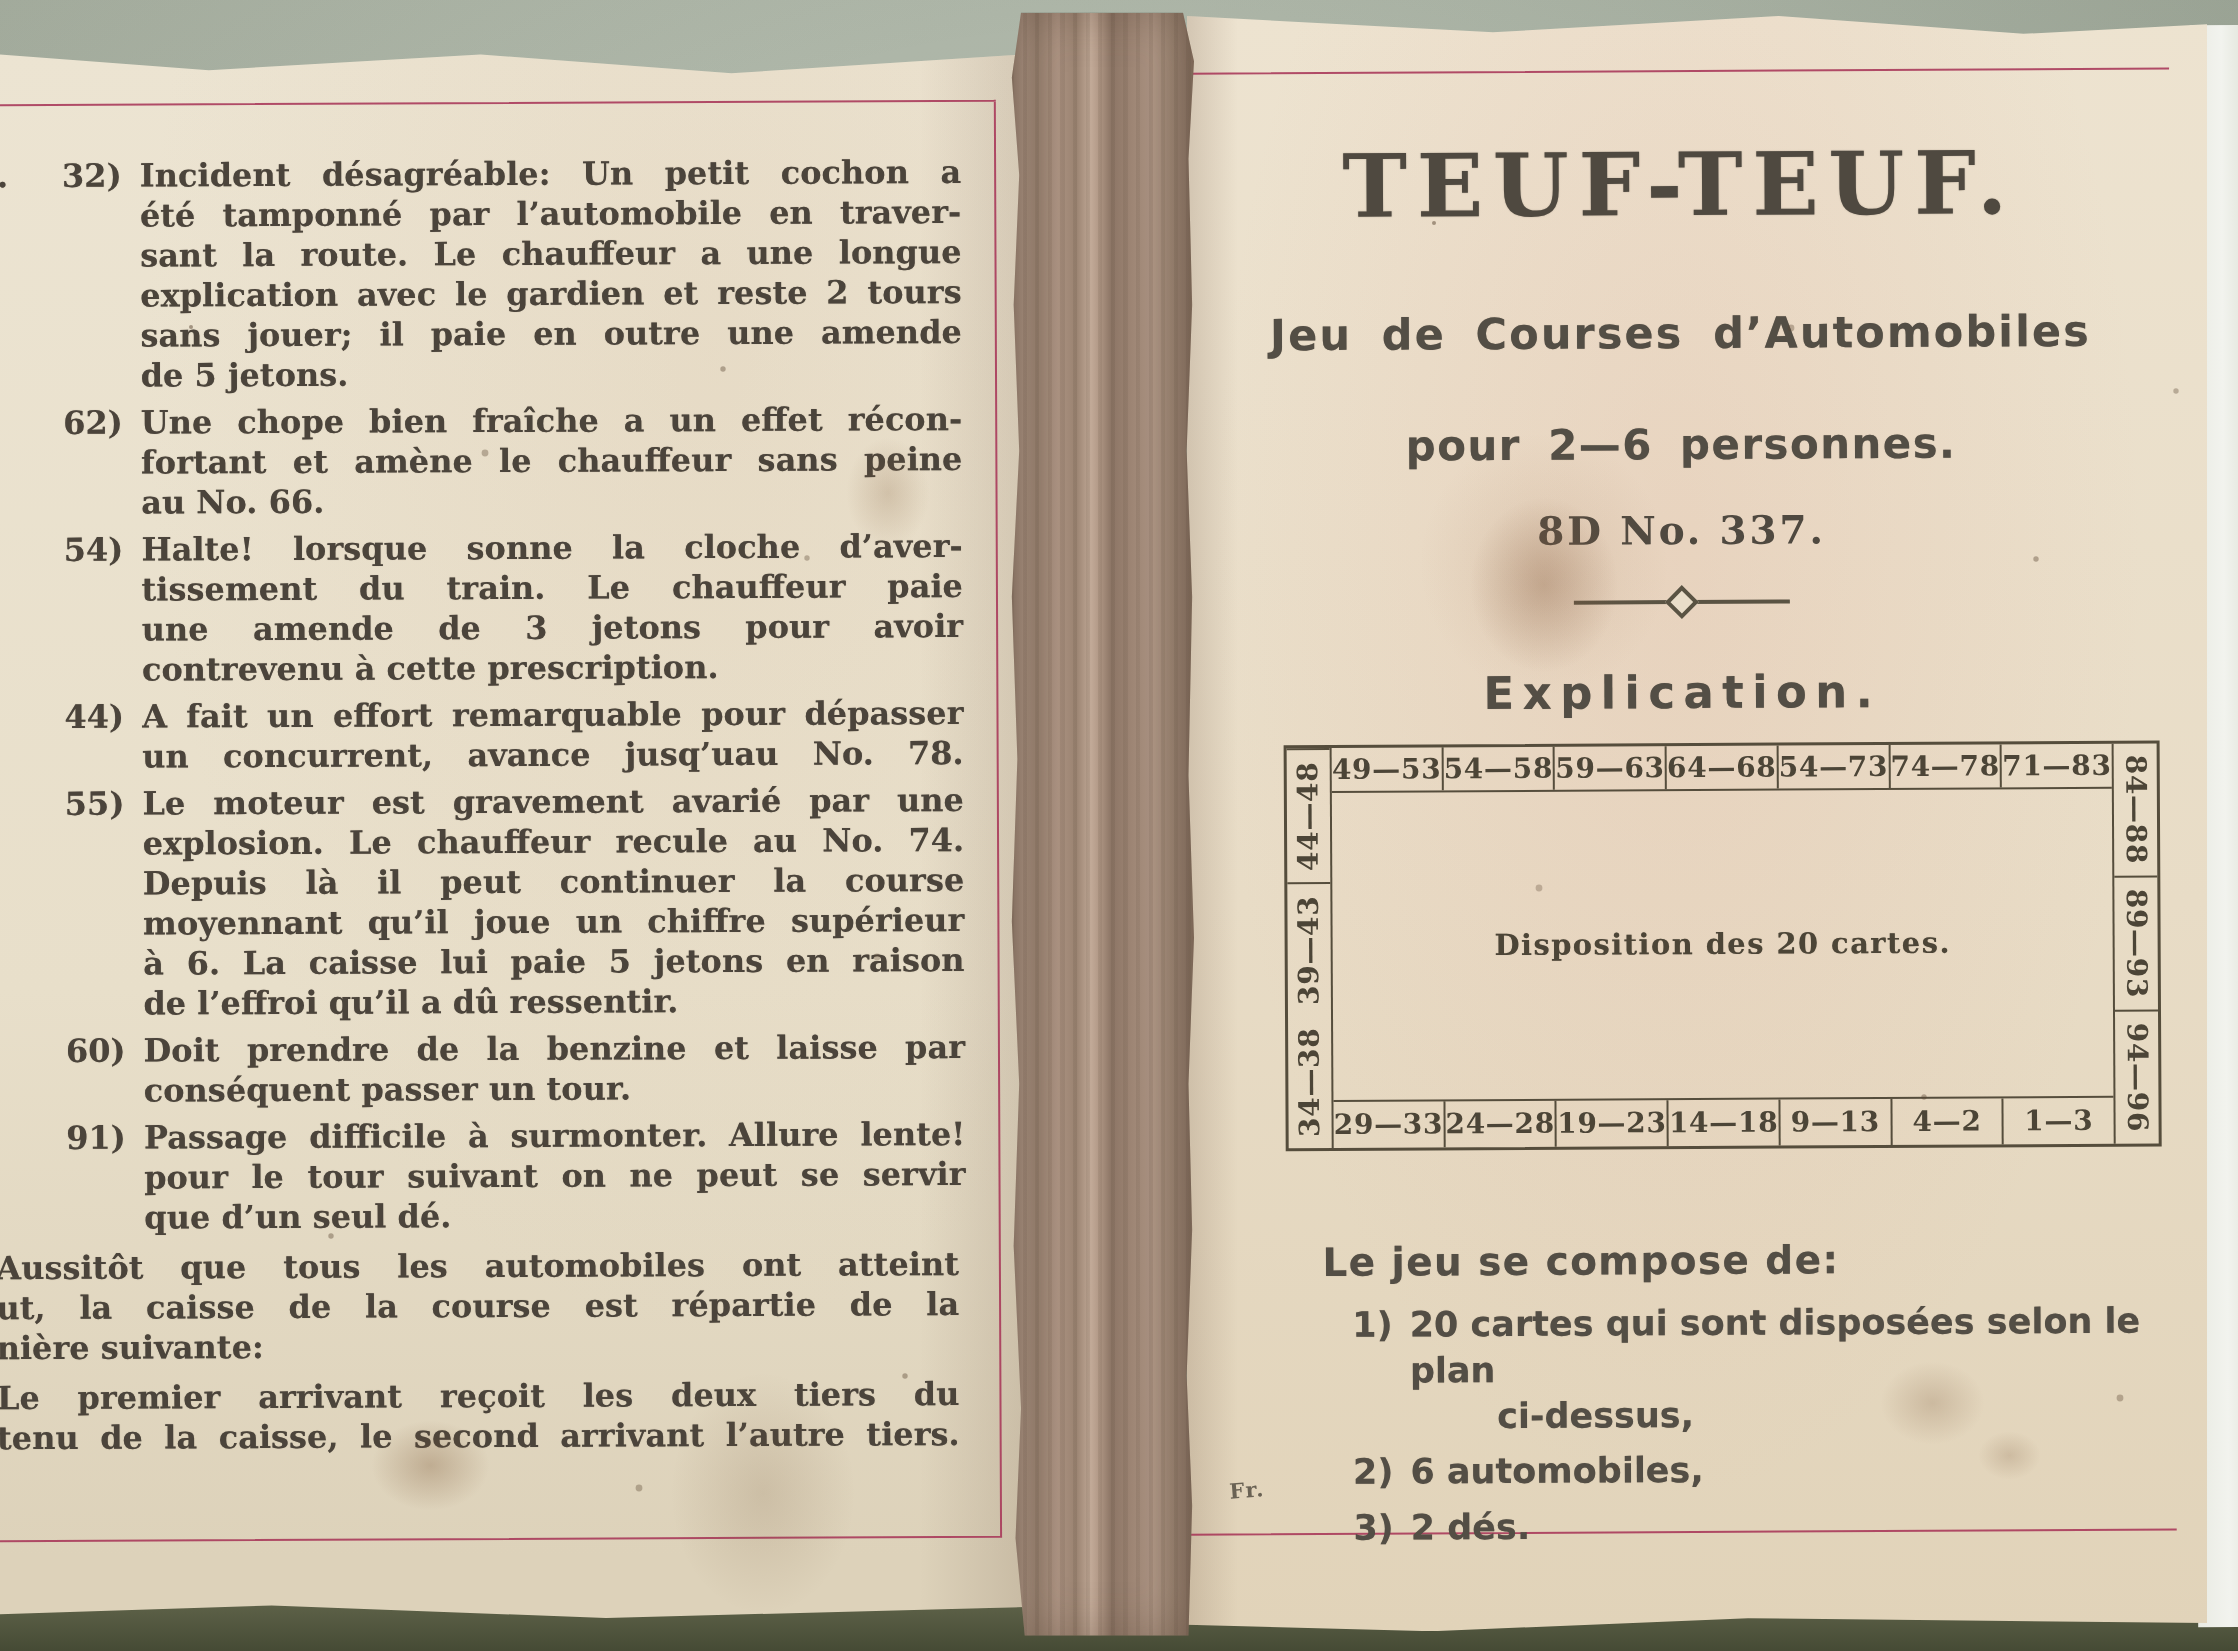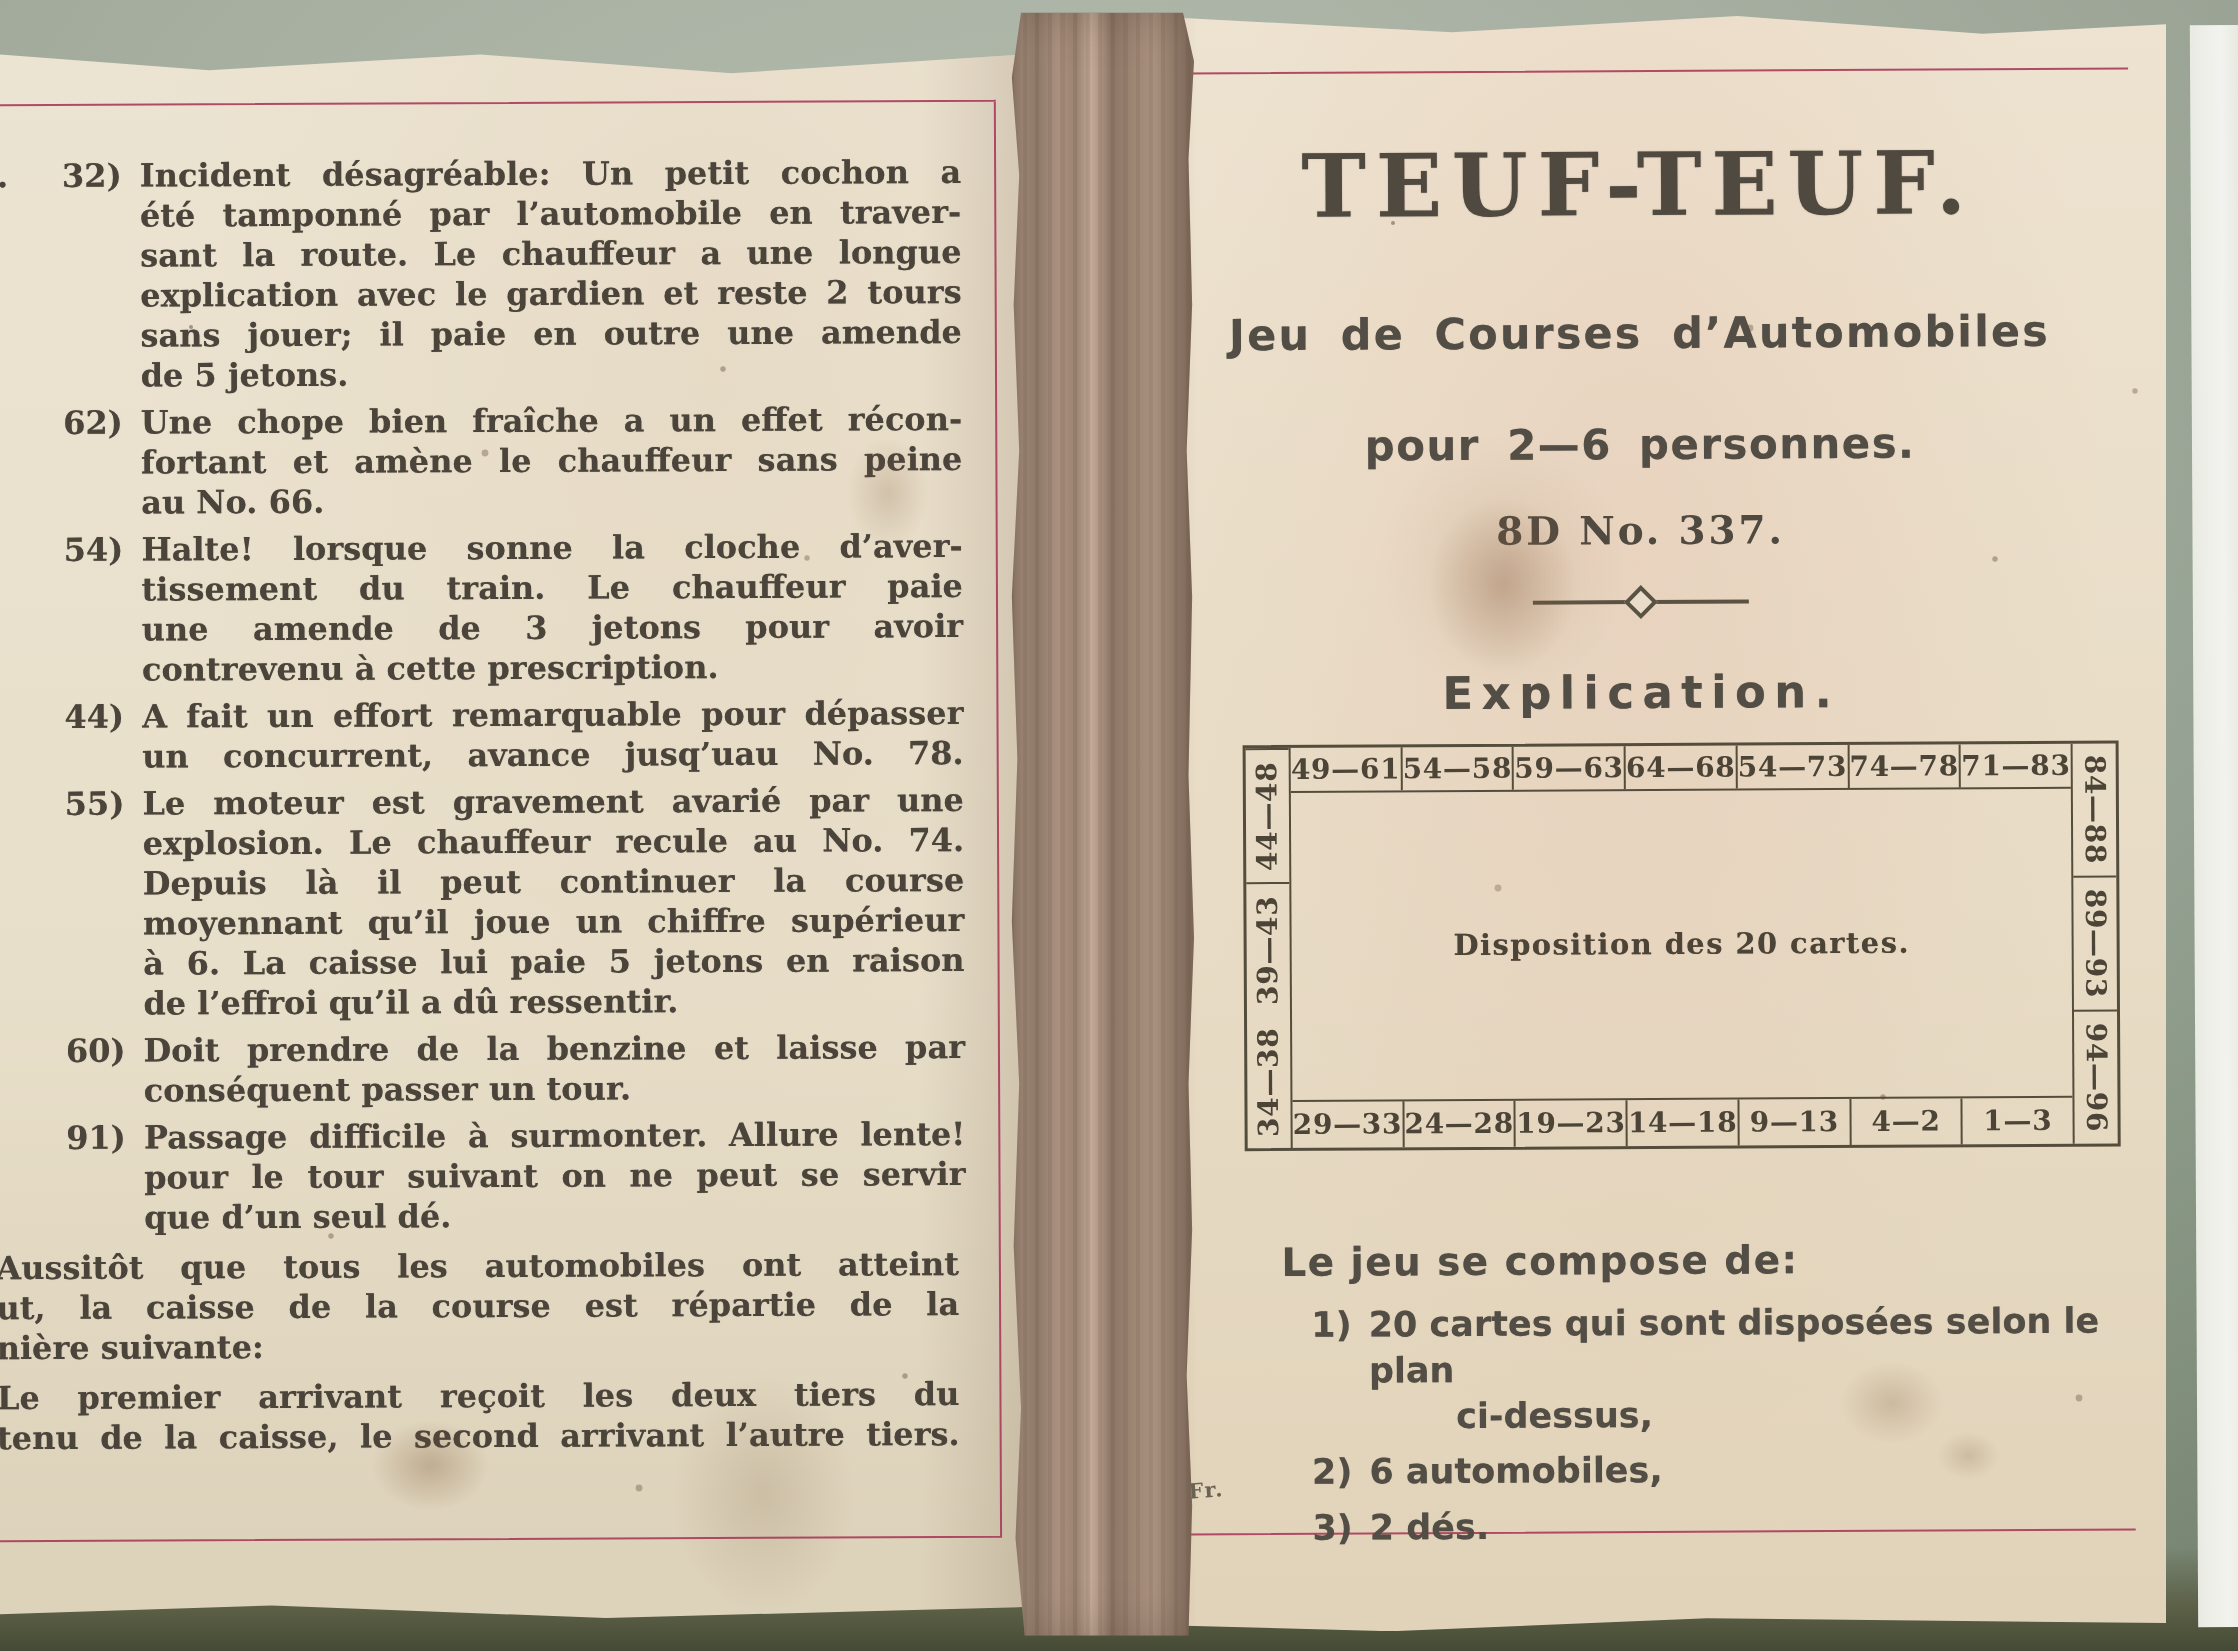--- a/index.html
+++ b/index.html
@@ -23,21 +23,21 @@
     background:linear-gradient(90deg,#e9ebe3,#f2f3ee 60%,#e4e7de);transform:rotate(-0.3deg);}
 
   
   .page{position:absolute;box-shadow:0 15.4px 38px rgba(35,42,26,.45);}
   .lp{left:-21px;top:45px;width:1045px;height:1573px;z-index:2;
     background:
       radial-gradient(ellipse at 70% 20%,rgba(214,190,160,.20),rgba(0,0,0,0) 55%),
       linear-gradient(90deg,rgba(0,0,0,0) 90%,rgba(118,96,76,.20) 100%),
       linear-gradient(180deg,#ece4d2 0%,#e8dfca 60%,#ddd2ba 96%);
     clip-path:polygon(0 0.5%,22% 1.6%,48% 0.6%,72% 1.8%,100% 0.6%,100% 99.3%,60% 100%,28% 99.2%,0 99.8%);}
-  .rp{left:1146px;top:11.2px;width:1020px;height:1620px;z-index:3;
+  .rp{left:1187px;top:11.2px;width:1020px;height:1620px;z-index:3;
     background:
       radial-gradient(ellipse at 48% 34%,rgba(226,178,158,.26),rgba(0,0,0,0) 62%),
       linear-gradient(90deg,rgba(120,95,75,.22) 0%,rgba(0,0,0,0) 5%),
       linear-gradient(180deg,#ede3d0 0%,#e8dcc6 55%,#e1d3b9 100%);
     clip-path:polygon(0 0.3%,30% 1.3%,58% 0.3%,82% 1.4%,100% 0.8%,100% 99.5%,55% 99.2%,24% 100%,0 99.6%);}
   .rot{position:absolute;inset:0;}
   .lp .rot{transform:rotate(-0.25deg);}
   .rp .rot{transform:rotate(-0.3deg);}
 
   .lp-border{position:absolute;left:-42px;top:57px;right:25px;bottom:78px;
@@ -267,21 +267,21 @@
       <div class="rp-sans rp-heading">Explication.</div>
 
       <div class="tbl">
         <div class="side left">
             <div class="cell rot-up">44—48</div>
             <div class="cell rot-up">39—43</div>
             <div class="cell rot-up">34—38</div>
           </div>
         <div class="mid">
           <div class="trow top">
-              <div class="cell ">49—61</div>
+              <div class="cell ">49—53</div>
               <div class="cell ">54—58</div>
               <div class="cell ">59—63</div>
               <div class="cell ">64—68</div>
               <div class="cell ">54—73</div>
               <div class="cell ">74—78</div>
               <div class="cell ">71—83</div>
             </div>
           <div class="mid-center">
             <div class="caption">Disposition des 20 cartes.</div>
           </div>

